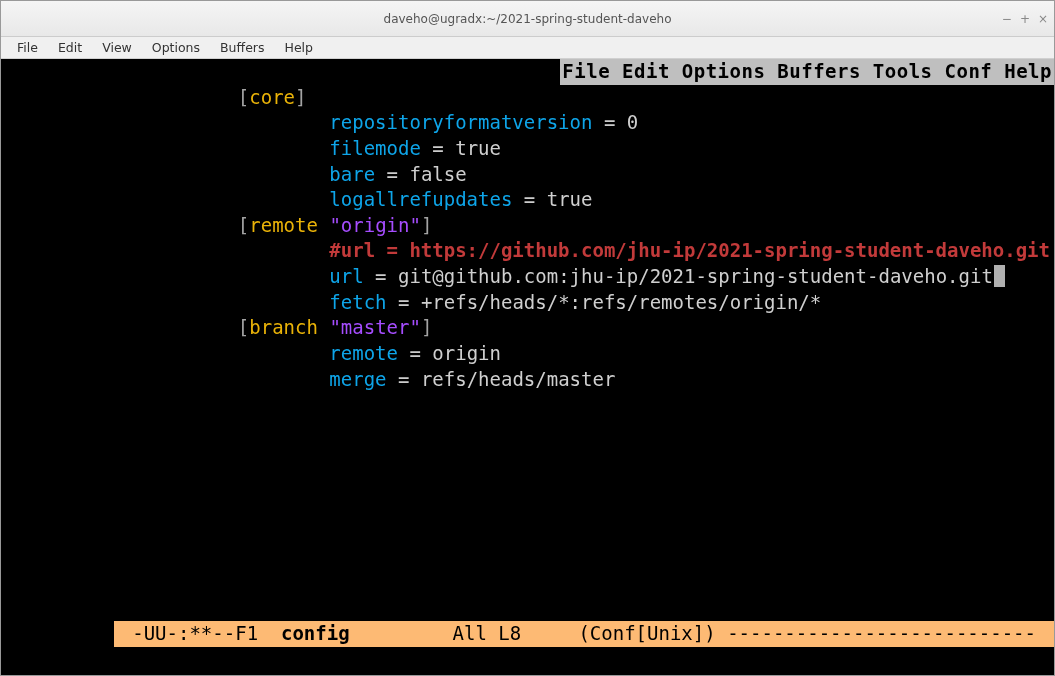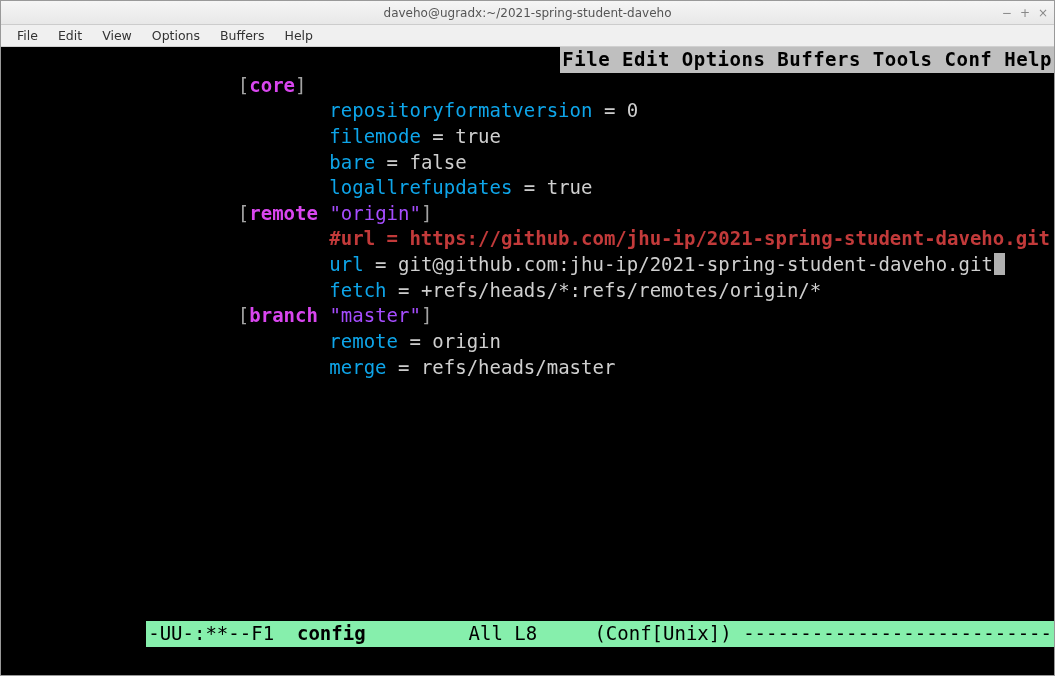--- a/index.html
+++ b/index.html
@@ -8,21 +8,21 @@
   .window {
     width: 1055px;
     height: 676px;
     display: flex;
     flex-direction: column;
     background: #f0f0f0;
     border: 1px solid #999;
   }
   
   .titlebar {
-    height: 24px;
+    height: 36px;
     background: linear-gradient(to bottom, #f5f5f5, #e8e8e8);
     display: flex;
     align-items: center;
     justify-content: center;
     position: relative;
     font-size: 12px;
     color: #555;
     border-bottom: 1px solid #ccc;
   }
   .titlebar-controls {
@@ -75,35 +75,35 @@
     margin: -2px -4px 0 -4px;
   }
   
   .editor {
     flex: 1;
     white-space: pre;
     overflow: hidden;
   }
   
   .modeline {
-    background: #86efac;
+    background: #fdba74;
     color: #000;
     font-family: "DejaVu Sans Mono", "Liberation Mono", monospace;
     font-size: 19px;
     white-space: pre;
     margin: 0 -4px;
-    padding: 0 2px;
+    padding: 0 18px;
   }
   .minibuffer {
     height: 24px;
     background: #000;
   }
   
   .c-bracket { color: #a3a3a3; }
-  .c-section { color: #d946ef; font-weight: bold; }
+  .c-section { color: #eab308; font-weight: normal; }
   .c-key { color: #0ea5e9; }
   .c-val { color: #cfcfcf; }
   .c-str { color: #a64dff; }
   .c-comment { color: #c23a3a; font-weight: bold; }
   
   .cursor {
     display: inline-block;
     width: 11px;
     height: 22px;
     background: #b0b0b0;

